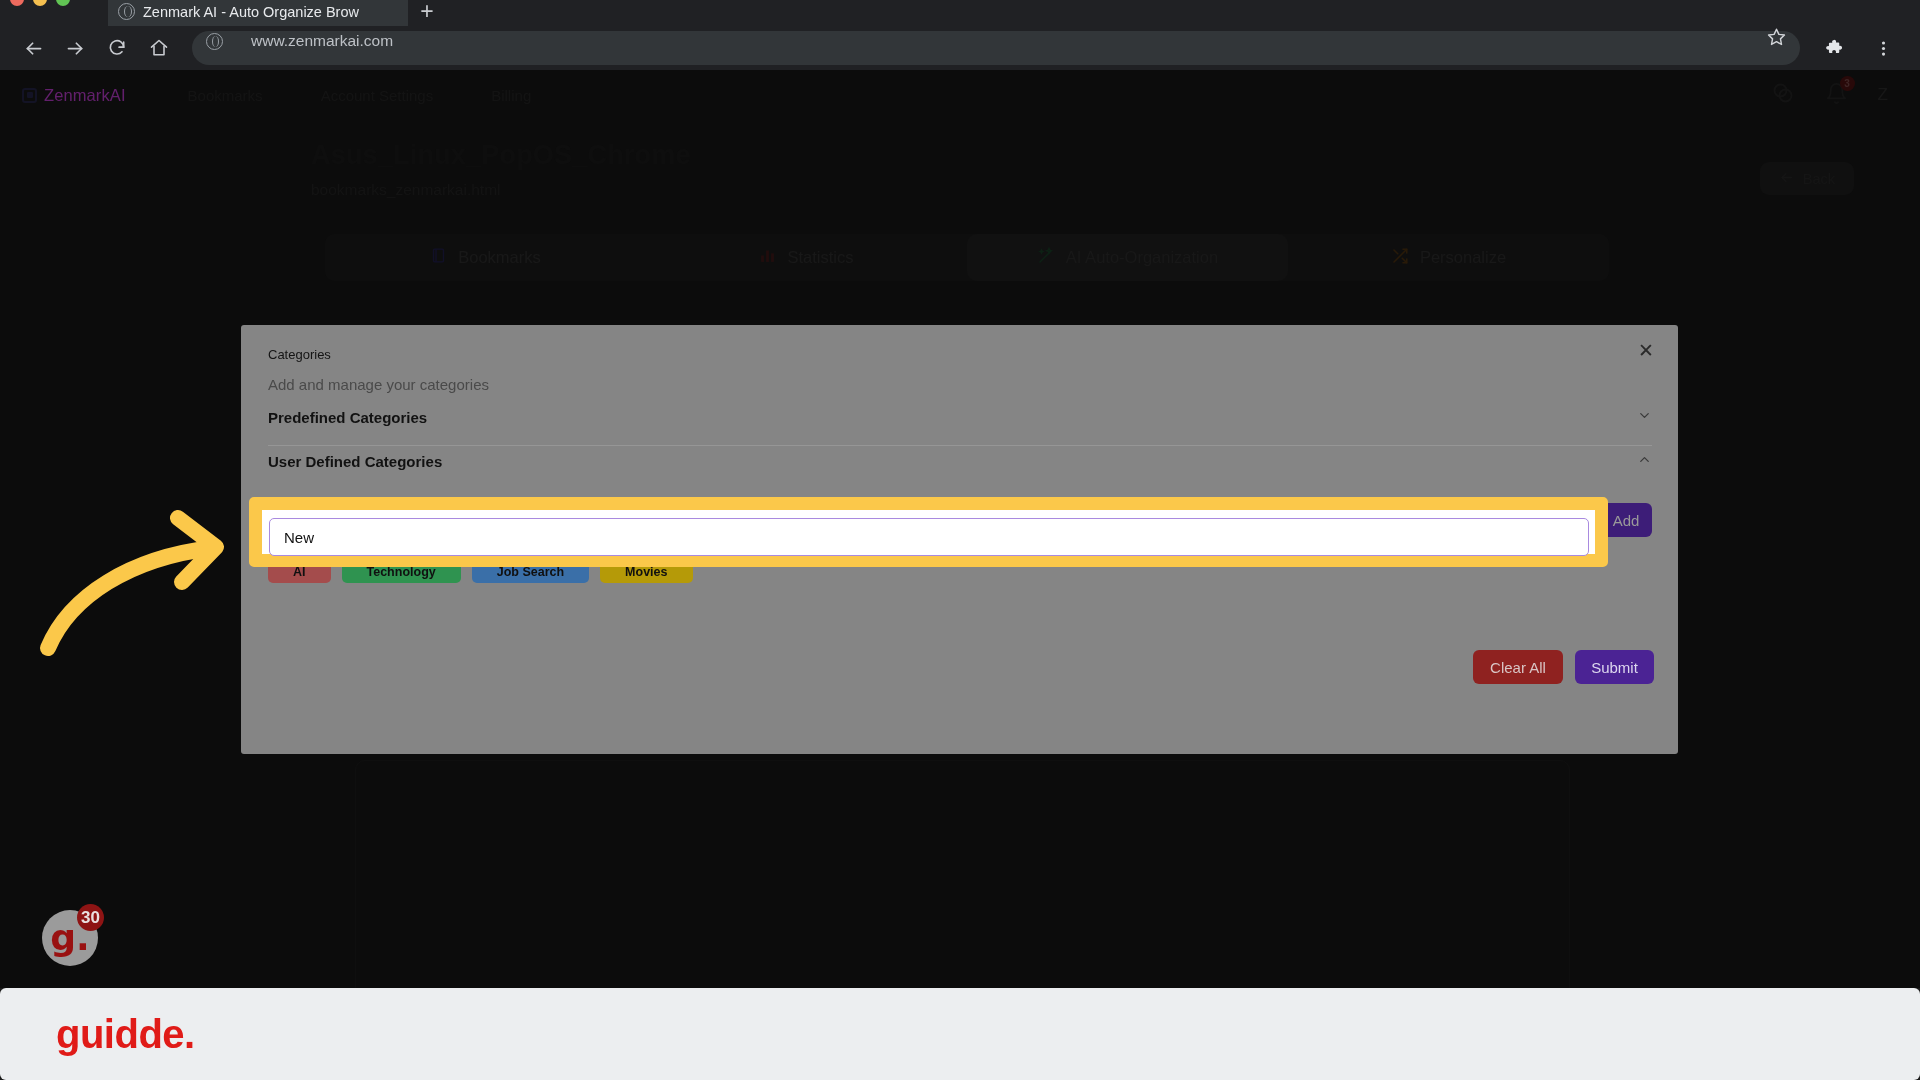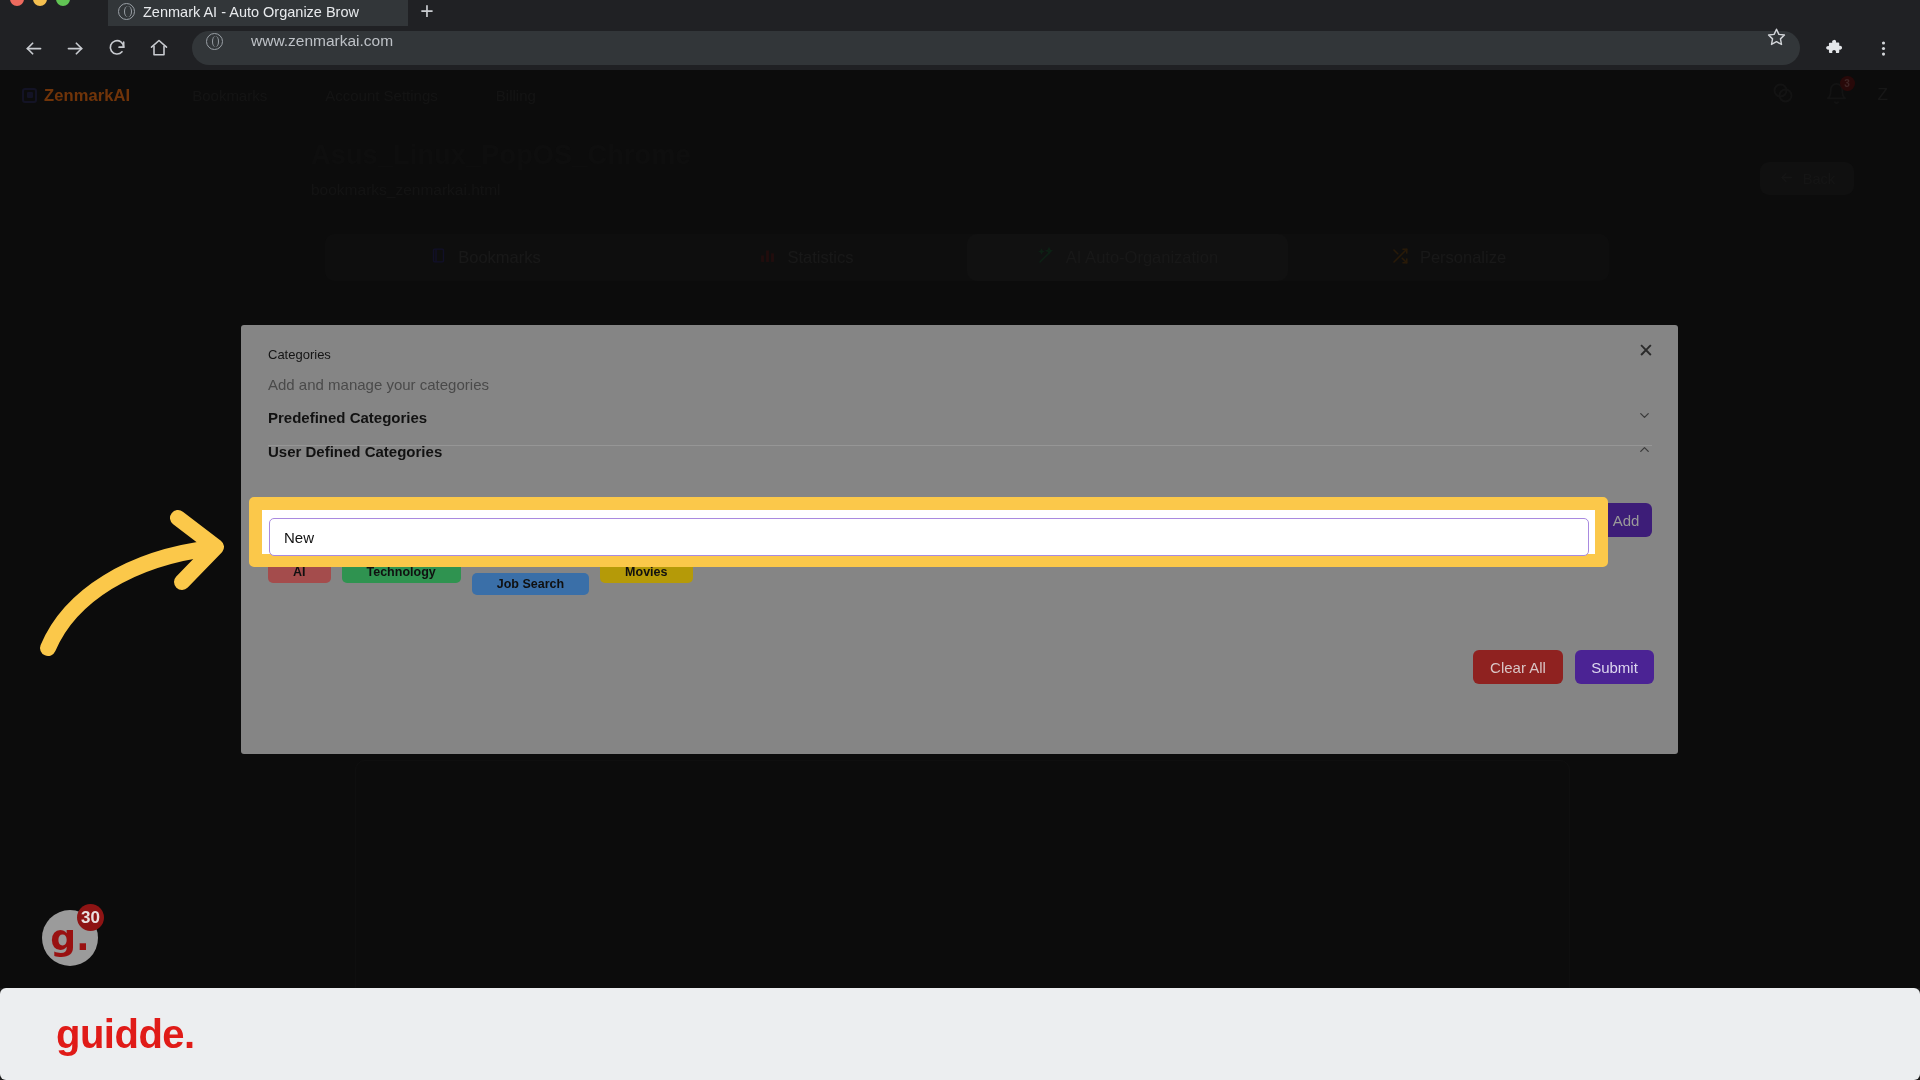--- a/index.html
+++ b/index.html
@@ -89,21 +89,21 @@
     background: #1b1b1b;
   }
   .brand { display: flex; align-items: center; gap: 7px; margin-right: 62px; }
   .brand-mark {
     width: 15px; height: 15px; border-radius: 3px;
     border: 2px solid #2a2a52; position: relative;
   }
   .brand-mark::after {
     content:""; position:absolute; inset:2.5px; background:#2a2a52; border-radius:1px;
   }
-  .brand-text { color: #f97316; font-size: 16.5px; font-weight: 700; letter-spacing: .1px; }
+  .brand-text { color: #d946ef; font-size: 16.5px; font-weight: 400; letter-spacing: .1px; }
   .nav-link { color: #2c2c2c; font-size: 15px; margin-right: 58px; }
   .header-right { margin-left: auto; display: flex; align-items: center; gap: 30px; padding-right: 10px; }
   .icon-dim { color: #2b2b2b; }
   .bell-wrap { position: relative; }
   .bell-badge {
     position: absolute; right: -7px; top: -6px; min-width: 15px; height: 15px;
     background: #5a1414; color: #8a5252; border-radius: 8px;
     font-size: 10px; font-weight: 700; line-height: 15px; text-align: center; padding: 0 3px;
   }
   .avatar-letter { color: #343434; font-size: 17px; font-weight: 400; }
@@ -444,40 +444,40 @@
     <div class="acc-row" style="top:92px">
       <span class="acc-label">Predefined Categories</span>
       <span class="acc-chev">
         <svg width="15" height="15" viewBox="0 0 24 24" fill="none" stroke="currentColor" stroke-width="2" stroke-linecap="round" stroke-linejoin="round">
             <polyline points="6 9 12 15 18 9"></polyline>
           </svg>
       </span>
     </div>
     <div class="acc-divider" style="top:120px"></div>
 
-    <div class="acc-row" style="top:126px">
+    <div class="acc-row" style="top:136px">
       <span class="acc-label">User Defined Categories</span>
       <span class="acc-chev">
         <svg width="15" height="15" viewBox="0 0 24 24" fill="none" stroke="currentColor" stroke-width="2" stroke-linecap="round" stroke-linejoin="round">
             <polyline points="6 15 12 9 18 15"></polyline>
           </svg>
       </span>
     </div>
 
     <div class="cat-input-row" style="top:175px">
       <input class="cat-input" value="New" style="">
       <button class="add-btn">Add</button>
     </div>
 
     <div class="sel-title">Selected Categories: 4</div>
 
     <div class="chips">
       <span class="chip" style="background: rgb(164, 76, 76);">AI</span>
       <span class="chip" style="background: rgb(47, 147, 80);">Technology</span>
-      <span class="chip" style="background: rgb(58, 111, 168); margin-top: 12px;">Job Search</span>
+      <span class="chip" style="background: rgb(58, 111, 168);">Job Search</span>
       <span class="chip" style="background: rgb(181, 154, 8);">Movies</span>
     </div>
 
     <div class="modal-actions">
       <button class="btn-clear">Clear All</button>
       <button class="btn-submit">Submit</button>
     </div>
   </div>
 
   <div class="hl-box"></div>

